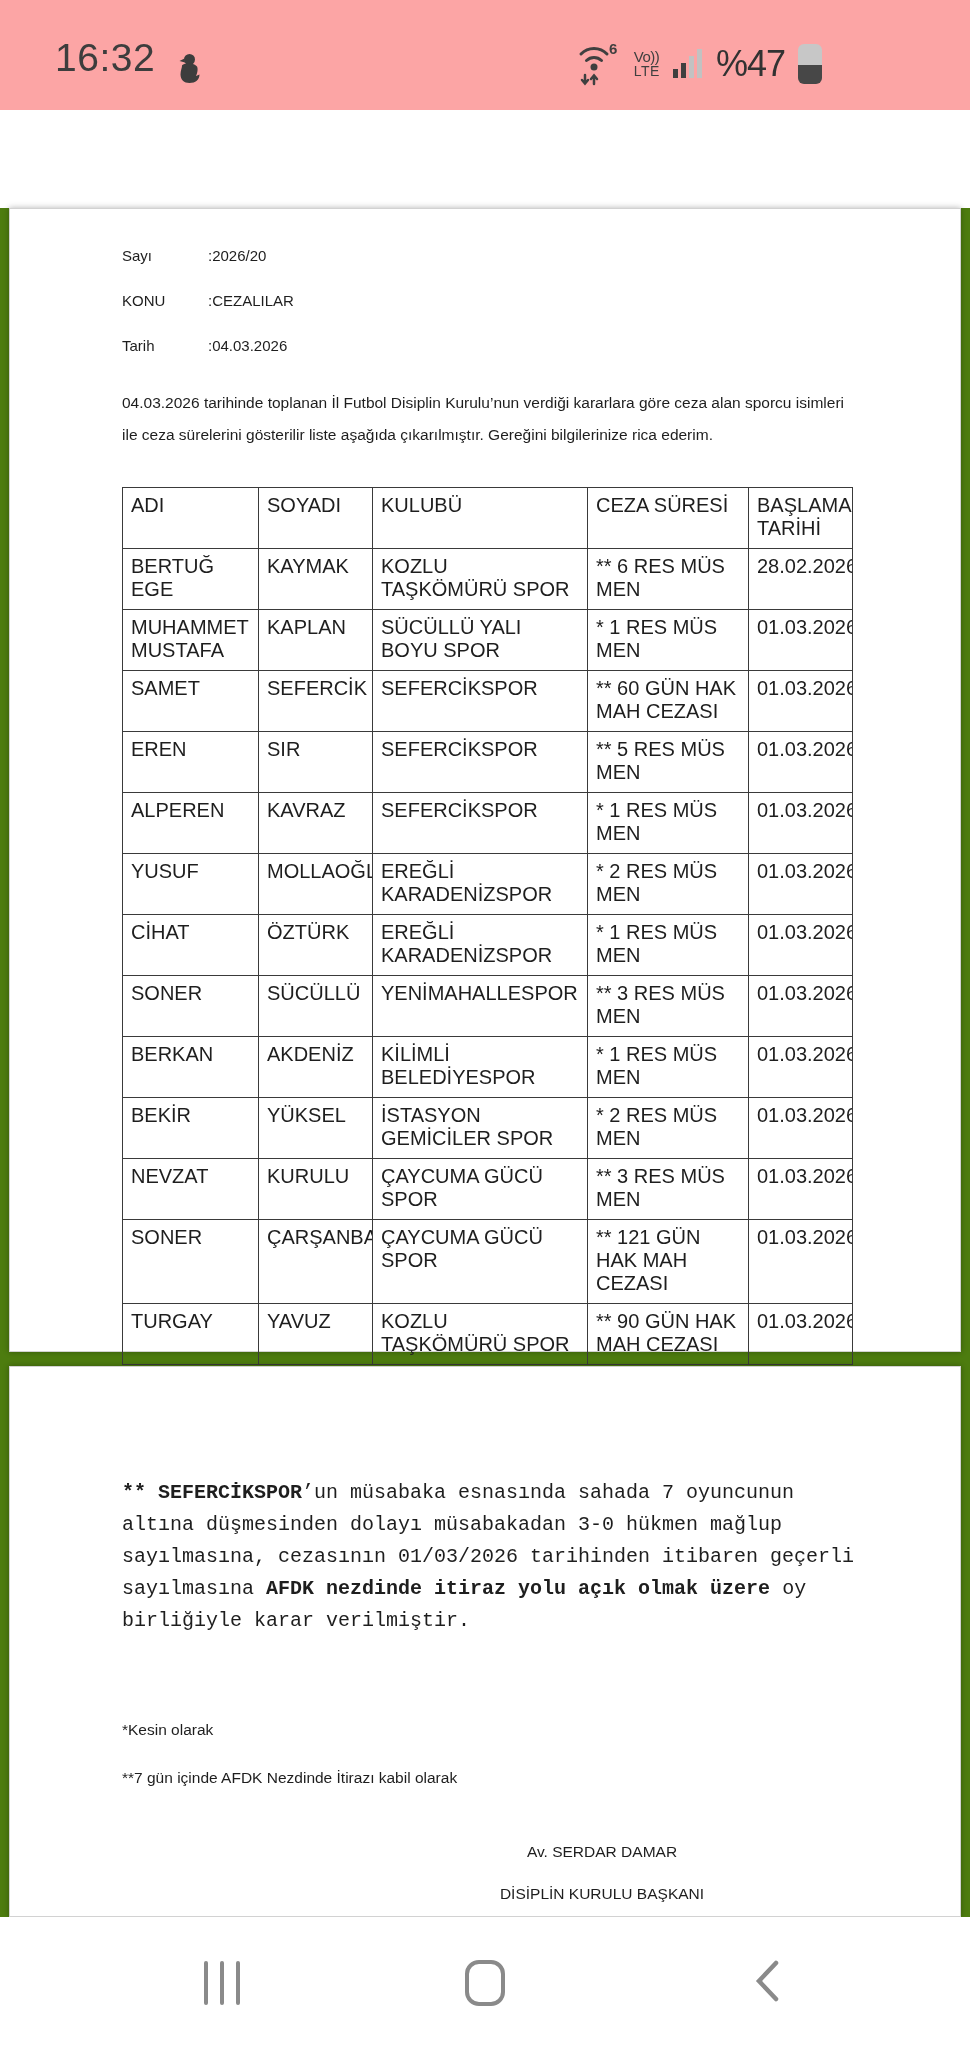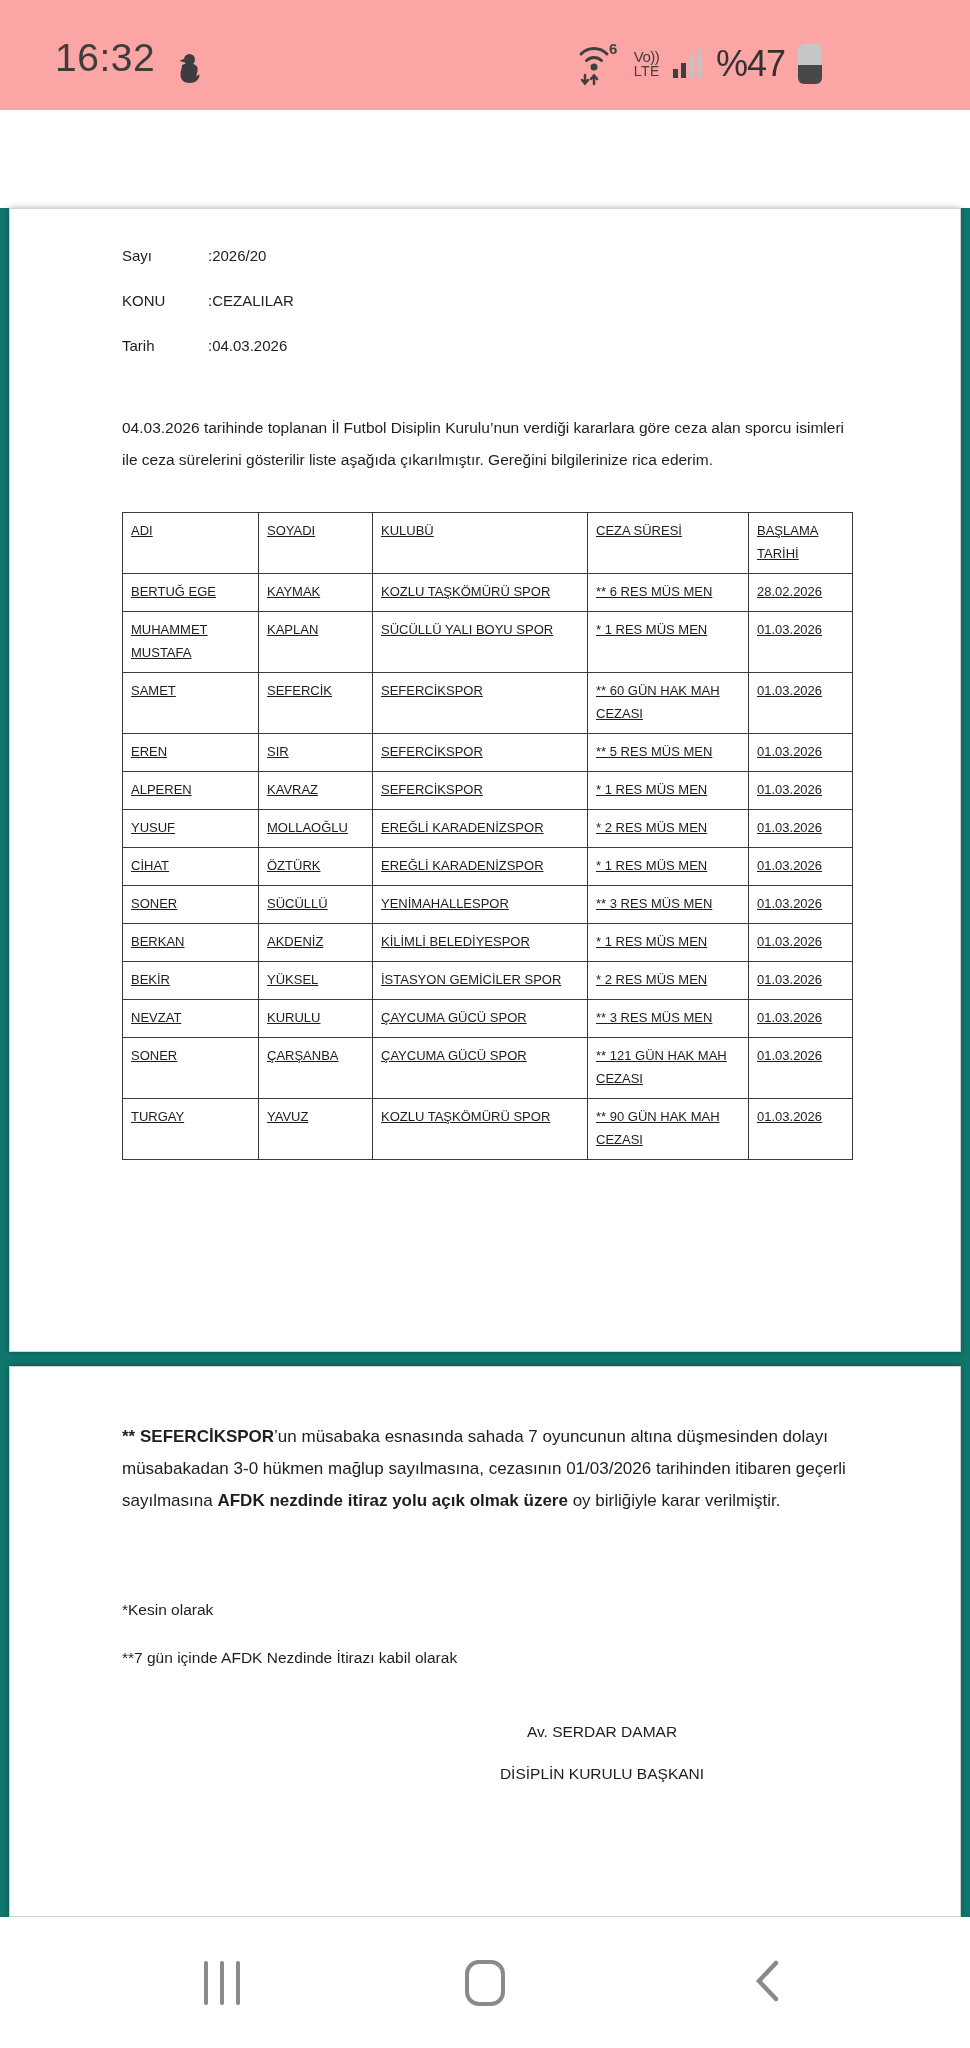--- a/index.html
+++ b/index.html
@@ -33,54 +33,54 @@
   .battery {
     width: 24px; height: 40px; border-radius: 6px; overflow: hidden;
     display: flex; flex-direction: column;
   }
   .battery .empty { height: 53%; background: #c7c7c7; }
   .battery .fill  { height: 47%; background: #474747; }
 
   
   .viewer {
     position: absolute; top: 208px; left: 0; width: 970px; height: 1709px;
-    background: #0f766e;
+    background: #4d7c0f;
   }
   .page {
     position: absolute; left: 9px; width: 952px; background: #ffffff;
     border: 1px solid #d2d2d2;
     box-shadow: 0 0 6px rgba(0,0,0,0.30);
   }
   .page1 { top: 0; height: 1144px; }
   .page2 { top: 1158px; height: 551px; }
   .page-content { padding: 0 104px 0 112px; }
 
   
   .meta { margin-top: 24px; }
   .meta-row { display: flex; height: 45px; align-items: center; font-size: 15px; }
   .meta-label { width: 86px; }
   .intro {
-    margin-top: 44px; width: 726px;
+    margin-top: 19px; width: 726px;
     font-size: 15.5px; line-height: 32px;
   }
 
   table.penalties {
     margin-top: 36px; border-collapse: collapse; table-layout: fixed;
-    width: 730px; font-size: 13px; text-decoration: underline;
+    width: 730px; font-size: 20px;
   }
   table.penalties th, table.penalties td {
     border: 1px solid #3a3a3a;
     padding: 6px 8px 8px 8px;
     text-align: left; vertical-align: top;
     line-height: 23px; font-weight: normal;
     overflow: hidden;
   }
   table.penalties thead th { height: 59px; }
 
-  .note { margin-top: 54px; width: 734px; font-size: 17px; line-height: 32px; }
+  .note { margin-top: 110px; width: 734px; font-size: 20px; line-height: 32px; font-family: Liberation Mono, monospace; }
   .note b { font-weight: bold; }
   .footnote1 { margin-top: 84px; font-size: 15.5px; }
   .footnote2 { margin-top: 30px; font-size: 15.5px; }
   .signature {
     margin-top: 56px; margin-left: 300px; width: 360px;
     text-align: center; font-size: 15.5px;
   }
   .signature .sig-name { margin-bottom: 24px; }
 
   

